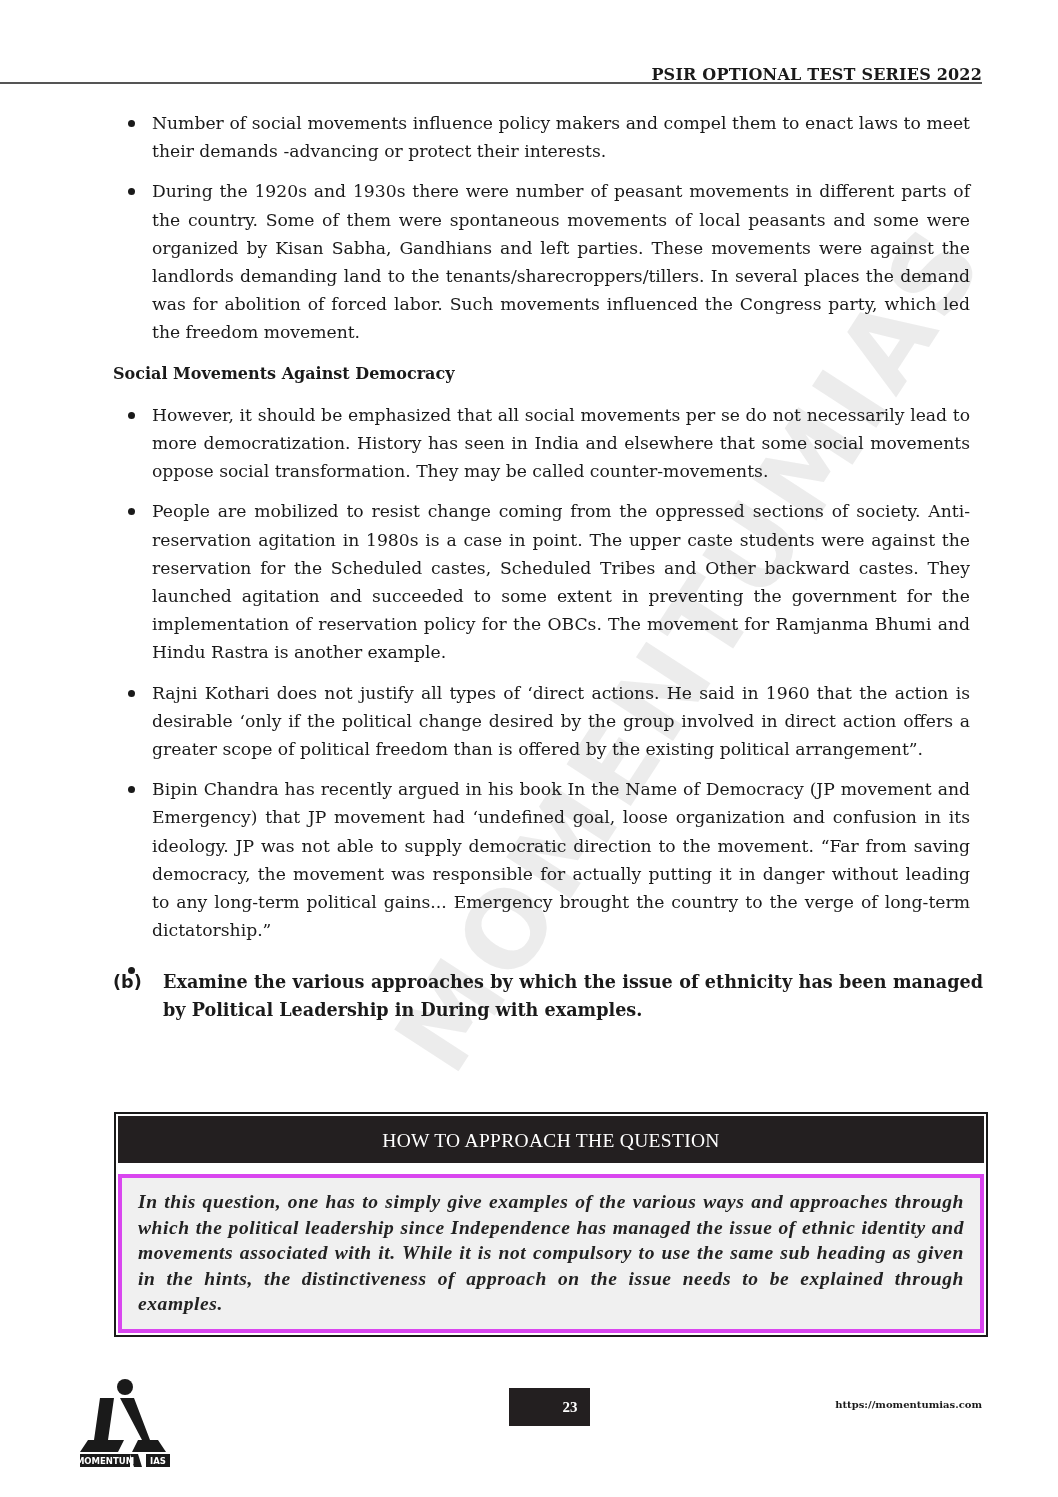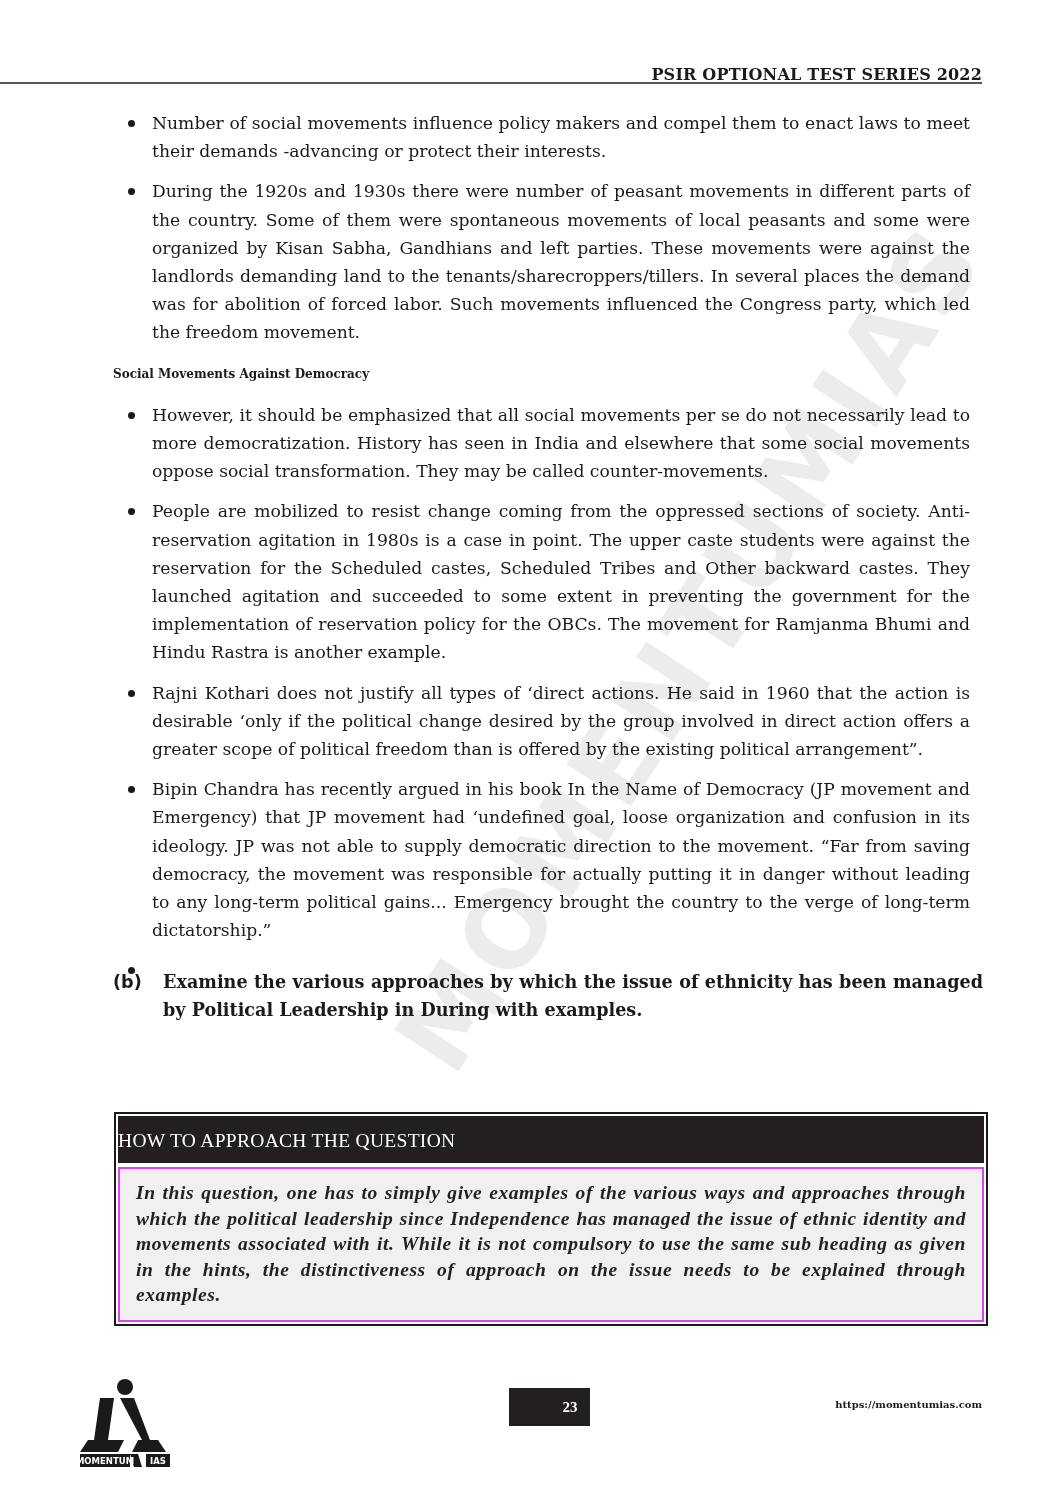--- a/index.html
+++ b/index.html
@@ -24,40 +24,40 @@
     ul.bullets { list-style: none; margin: 13px; padding: 0; }
     ul.bullets li {
       position: relative; padding-left: 26px; text-align: justify;
       margin-bottom: 12px;
     }
     ul.bullets li .dot {
       position: absolute; left: 2px; top: 11px; width: 7px; height: 7px;
       border-radius: 50%; background: #1a1a1a;
     }
     .sub-heading {
-      font-weight: bold; font-size: 12px; margin: 4px 0 6px 0;
+      font-weight: bold; font-size: 16px; margin: 4px 0 6px 0;
     }
     .question {
       position: relative; margin-top: 24px; padding-left: 50px;
       font-weight: bold; font-size: 17.6px; line-height: 28px; text-align: justify;
     }
     .question .qlabel {
       position: absolute; left: 0; top: 0; font-family: "DejaVu Sans", sans-serif;
     }
     .approach-box {
       position: absolute; left: 114px; width: 866px; top: 1112px;
       border: 2px solid #1a1a1a; background: #ffffff; padding: 2px;
     }
     .approach-head {
-      background: #231f20; color: #ffffff; 
+      background: #231f20; color: #ffffff; text-align: center;
       font-family: "Liberation Serif", serif; font-size: 19.5px;
       height: 47px; line-height: 50px; letter-spacing: 0.3px;
     }
     .approach-body {
-      margin-top: 4px; background: #f0f0f0; border: 2px solid #d946ef;
+      margin-top: 11px; background: #f0f0f0; border: 4px solid #d946ef;
       padding: 11px 16px 12px 16px;
       font-family: "Liberation Serif", serif; font-style: italic; font-weight: bold;
       font-size: 19.5px; line-height: 25.5px; text-align: justify; color: #222;
       letter-spacing: 0.6px;
     }
     .watermark {
       position: absolute; left: 250px; top: 680px;
       transform: rotate(-57deg); transform-origin: center;
       font-family: "DejaVu Sans", sans-serif; font-weight: bold;
       font-size: 105px; color: rgba(200,200,200,0.35); letter-spacing: 6px;

